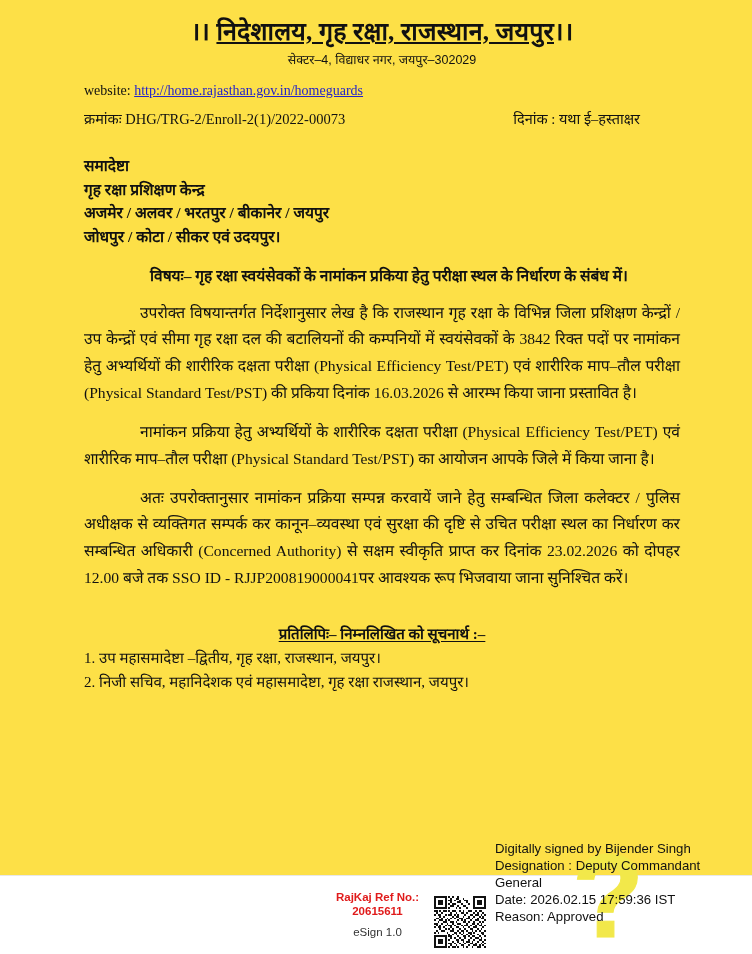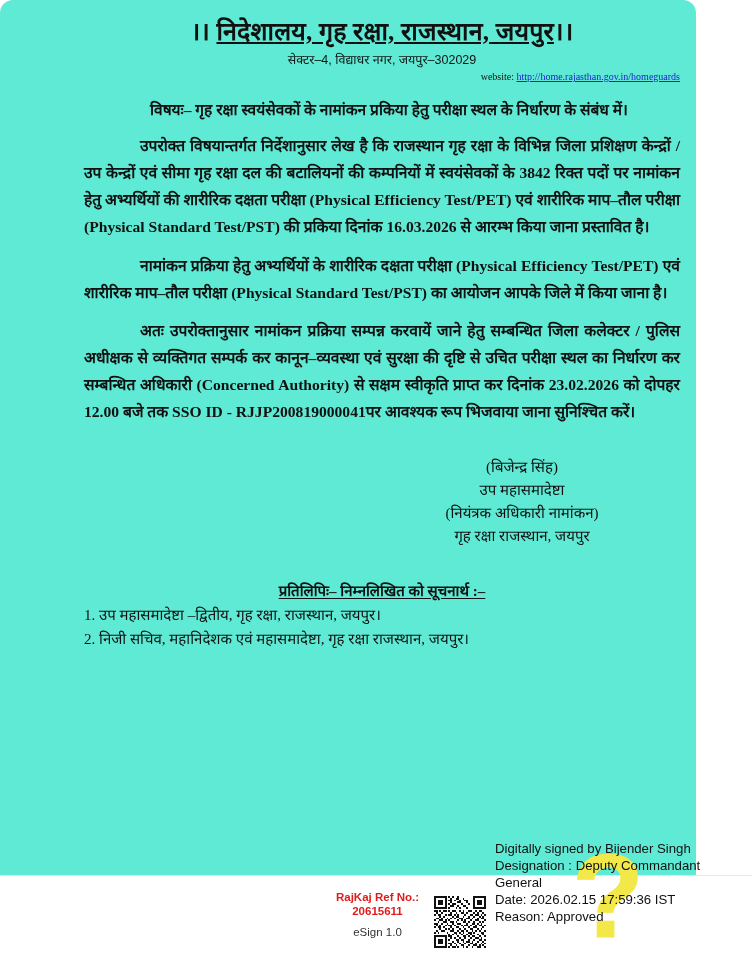--- a/index.html
+++ b/index.html
@@ -12,25 +12,24 @@
     height: 954px;
     position: relative;
     font-family: "Liberation Serif", "DejaVu Serif", serif;
     color: #111;
     overflow: hidden;
   }
 
   .page {
     position: absolute;
     left: 0; top: 0;
-    width: 696px;
+    width: 752px;
     height: 954px;
-    background: #5eead4;
+    background: #fde047;
     box-sizing: border-box;
-    border-radius: 13px;
   }
 
   .content {
     position: absolute;
     left: 84px;
     top: 18px;
     width: 596px;
   }
 
   
@@ -52,23 +51,23 @@
     font-family: "Liberation Sans", "DejaVu Sans", sans-serif;
     margin-top: 5px;
   }
   .lh-contact {
     text-align: center;
     font-size: 14px;
     margin-top: 5px;
     white-space: nowrap;
   }
   .lh-web {
-    text-align: right;
-    font-size: 10px;
-    margin-top: 3px;
+    text-align: left;
+    font-size: 14px;
+    margin-top: 15px;
   }
   .lh-web .label { color: #111; }
   .lh-web .url {
     color: #2222cc;
     text-decoration: underline;
   }
 
   .refrow {
     display: flex;
     justify-content: space-between;
@@ -101,21 +100,20 @@
   }
 
   
   .para {
     margin-top: 12px;
     font-size: 15.6px;
     line-height: 1.72;
     text-align: justify;
     text-indent: 56px;
     text-justify: inter-word;
-    font-weight: bold;
   }
 
   
   .signblock {
     margin-top: 30px;
     text-align: center;
     font-size: 15px;
     line-height: 1.55;
     padding-left: 280px;
   }
@@ -207,34 +205,38 @@
 <div class="page">
   <div class="content">
 
     <div class="lh-title"><span>।। </span><span class="uline">निदेशालय, गृह रक्षा, राजस्थान, जयपुर</span><span>।।</span></div>
 
     <div class="lh-addr">सेक्टर–4, विद्याधर नगर, जयपुर–302029</div>
 
 
     <div class="lh-web"><span class="label">website: </span><span class="url">http://home.rajasthan.gov.in/homeguards</span></div>
 
-
+    <div class="refrow">
+      <span class="refno">क्रमांकः DHG/TRG-2/Enroll-2(1)/2022-00073</span>
+      <span class="refdate">दिनांक : यथा ई–हस्ताक्षर</span>
+    </div>
+
+    <div class="addressee">
+      <div>समादेष्टा</div>
+      <div>गृह रक्षा प्रशिक्षण केन्द्र</div>
+      <div>अजमेर / अलवर / भरतपुर / बीकानेर / जयपुर</div>
+      <div>जोधपुर / कोटा / सीकर एवं उदयपुर।</div>
+    </div>
 
     <div class="subject">विषयः– गृह रक्षा स्वयंसेवकों के नामांकन प्रकिया हेतु परीक्षा स्थल के निर्धारण के संबंध में।</div>
 
     <div class="para">उपरोक्त विषयान्तर्गत निर्देशानुसार लेख है कि राजस्थान गृह रक्षा के विभिन्न जिला प्रशिक्षण केन्द्रों / उप केन्द्रों एवं सीमा गृह रक्षा दल की बटालियनों की कम्पनियों में स्वयंसेवकों के 3842 रिक्त पदों पर नामांकन हेतु अभ्यर्थियों की शारीरिक दक्षता परीक्षा (Physical Efficiency Test/PET) एवं शारीरिक माप–तौल परीक्षा (Physical Standard Test/PST)  की प्रकिया दिनांक 16.03.2026 से आरम्भ किया जाना प्रस्तावित है।</div>
     <div class="para">नामांकन प्रक्रिया हेतु अभ्यर्थियों के शारीरिक दक्षता परीक्षा (Physical Efficiency Test/PET) एवं शारीरिक माप–तौल परीक्षा (Physical Standard Test/PST)  का आयोजन आपके जिले में किया जाना है।</div>
     <div class="para">अतः उपरोक्तानुसार नामांकन प्रक्रिया सम्पन्न करवायें जाने हेतु सम्बन्धित जिला कलेक्टर / पुलिस अधीक्षक से व्यक्तिगत सम्पर्क कर कानून–व्यवस्था एवं सुरक्षा की दृष्टि से उचित परीक्षा स्थल का निर्धारण कर सम्बन्धित अधिकारी (Concerned Authority) से सक्षम स्वीकृति प्राप्त कर दिनांक 23.02.2026 को दोपहर 12.00 बजे तक SSO ID - RJJP200819000041पर आवश्यक रूप भिजवाया जाना सुनिश्चित करें।</div>
 
-    <div class="signblock">
-      <div>(बिजेन्द्र सिंह)</div>
-      <div>उप महासमादेष्टा</div>
-      <div>(नियंत्रक अधिकारी नामांकन)</div>
-      <div>गृह रक्षा राजस्थान, जयपुर</div>
-    </div>
 
     <div class="copyto">
       <div class="head">प्रतिलिपिः– निम्नलिखित को सूचनार्थ :–</div>
       <div class="item">1. उप महासमादेष्टा –द्वितीय, गृह रक्षा, राजस्थान, जयपुर।</div>
       <div class="item">2. निजी सचिव, महानिदेशक एवं महासमादेष्टा, गृह रक्षा राजस्थान, जयपुर।</div>
     </div>
 
   </div>
 
   <div class="footer-strip"></div>

